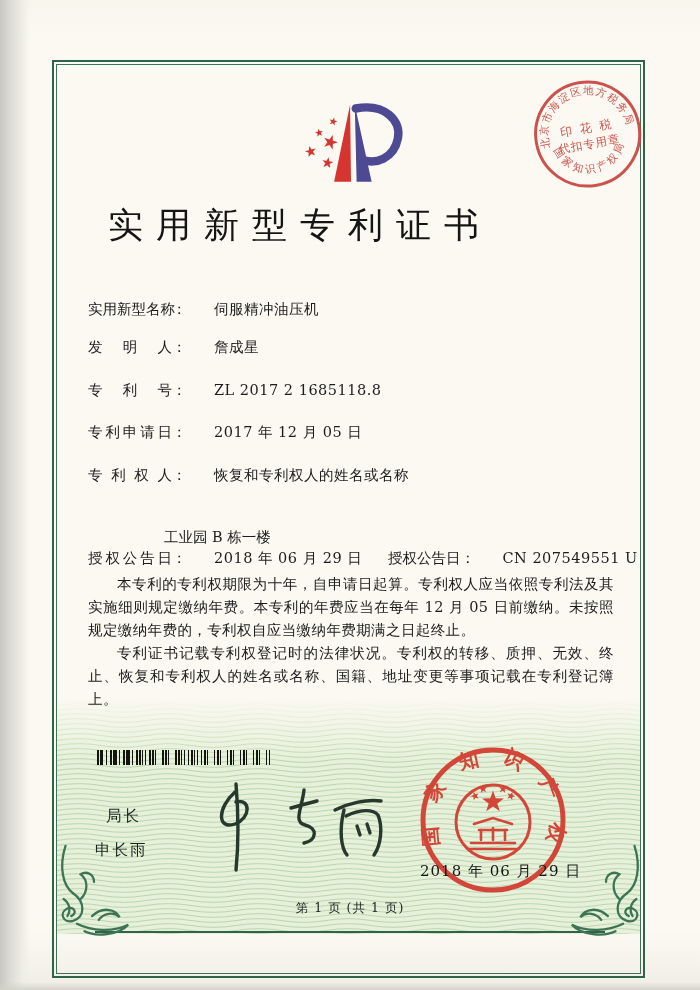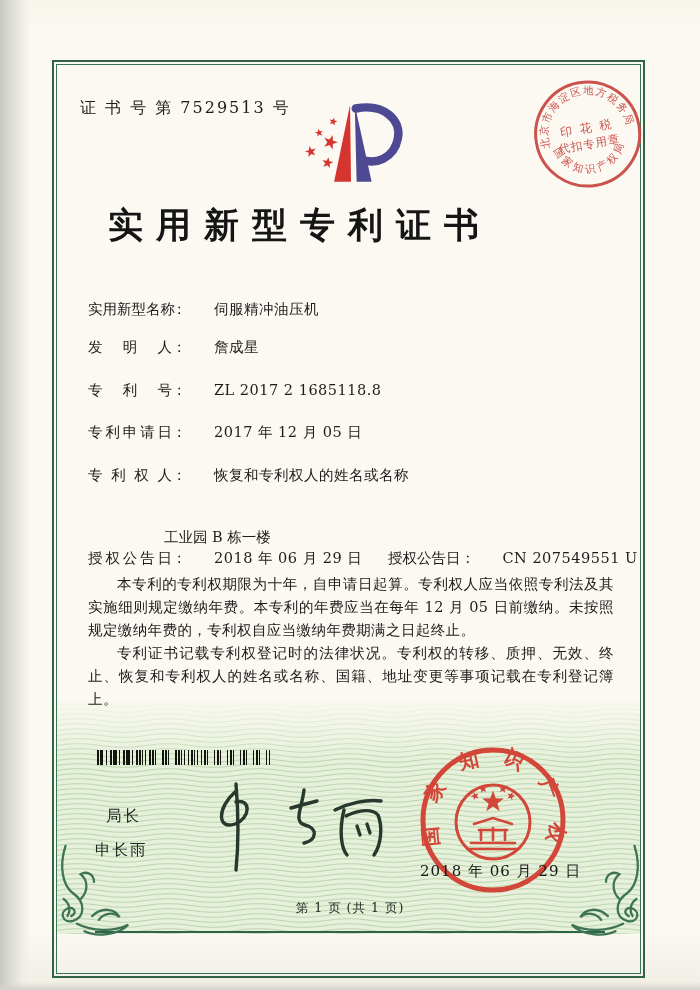--- a/index.html
+++ b/index.html
@@ -29,21 +29,21 @@
     position:absolute;left:2px;top:2px;right:2px;bottom:2px;
     border:1px solid #3c7356;
   }
   .cert-no{
     position:absolute;left:80px;top:98px;
     font-size:16px;color:#1d1d1d;letter-spacing:2px;white-space:nowrap;
   }
   .logo{position:absolute;left:276px;top:94px;}
   .title{
     position:absolute;left:0;top:202px;width:600px;text-align:center;
-    font-size:35px;font-weight:bold;color:#151515;
+    font-size:35px;font-weight:normal;color:#151515;
     letter-spacing:13px;box-sizing:border-box;
   }
   .field-row{
     position:absolute;left:88px;width:530px;
     font-size:14.5px;color:#1c1c1c;white-space:nowrap;
   }
   .field-label{
     display:inline-block;width:62px;text-align:justify;text-align-last:justify;
     vertical-align:top;
   }
@@ -131,21 +131,20 @@
         <path d="M8,60 C14,64 16,72 12,78"></path>
         <path d="M26,60 C34,52 34,40 26,34 C32,30 40,34 40,42"></path>
       </g>
     </svg>
   </div>
 
   <div class="frame">
     <div class="frame-inner"></div>
   </div>
 
-  <div class="cert-no">证 书 号 第 7529513 号</div>
 
   <div class="logo">
     <svg width="150" height="104" viewBox="0 0 160 110">
       <defs>
         <polygon id="star" points="0,-10 2.35,-3.24 9.51,-3.09 3.8,1.24 5.88,8.09 0,4 -5.88,8.09 -3.8,1.24 -9.51,-3.09 -2.35,-3.24" fill="#d5342f"></polygon>
       </defs>
       <use href="#star" transform="translate(61,29) scale(0.45) rotate(14)"></use>
       <use href="#star" transform="translate(46,41) scale(0.45) rotate(-10)"></use>
       <use href="#star" transform="translate(58,51) scale(0.8) rotate(18)"></use>
       <use href="#star" transform="translate(37,61) scale(0.62) rotate(-14)"></use>

